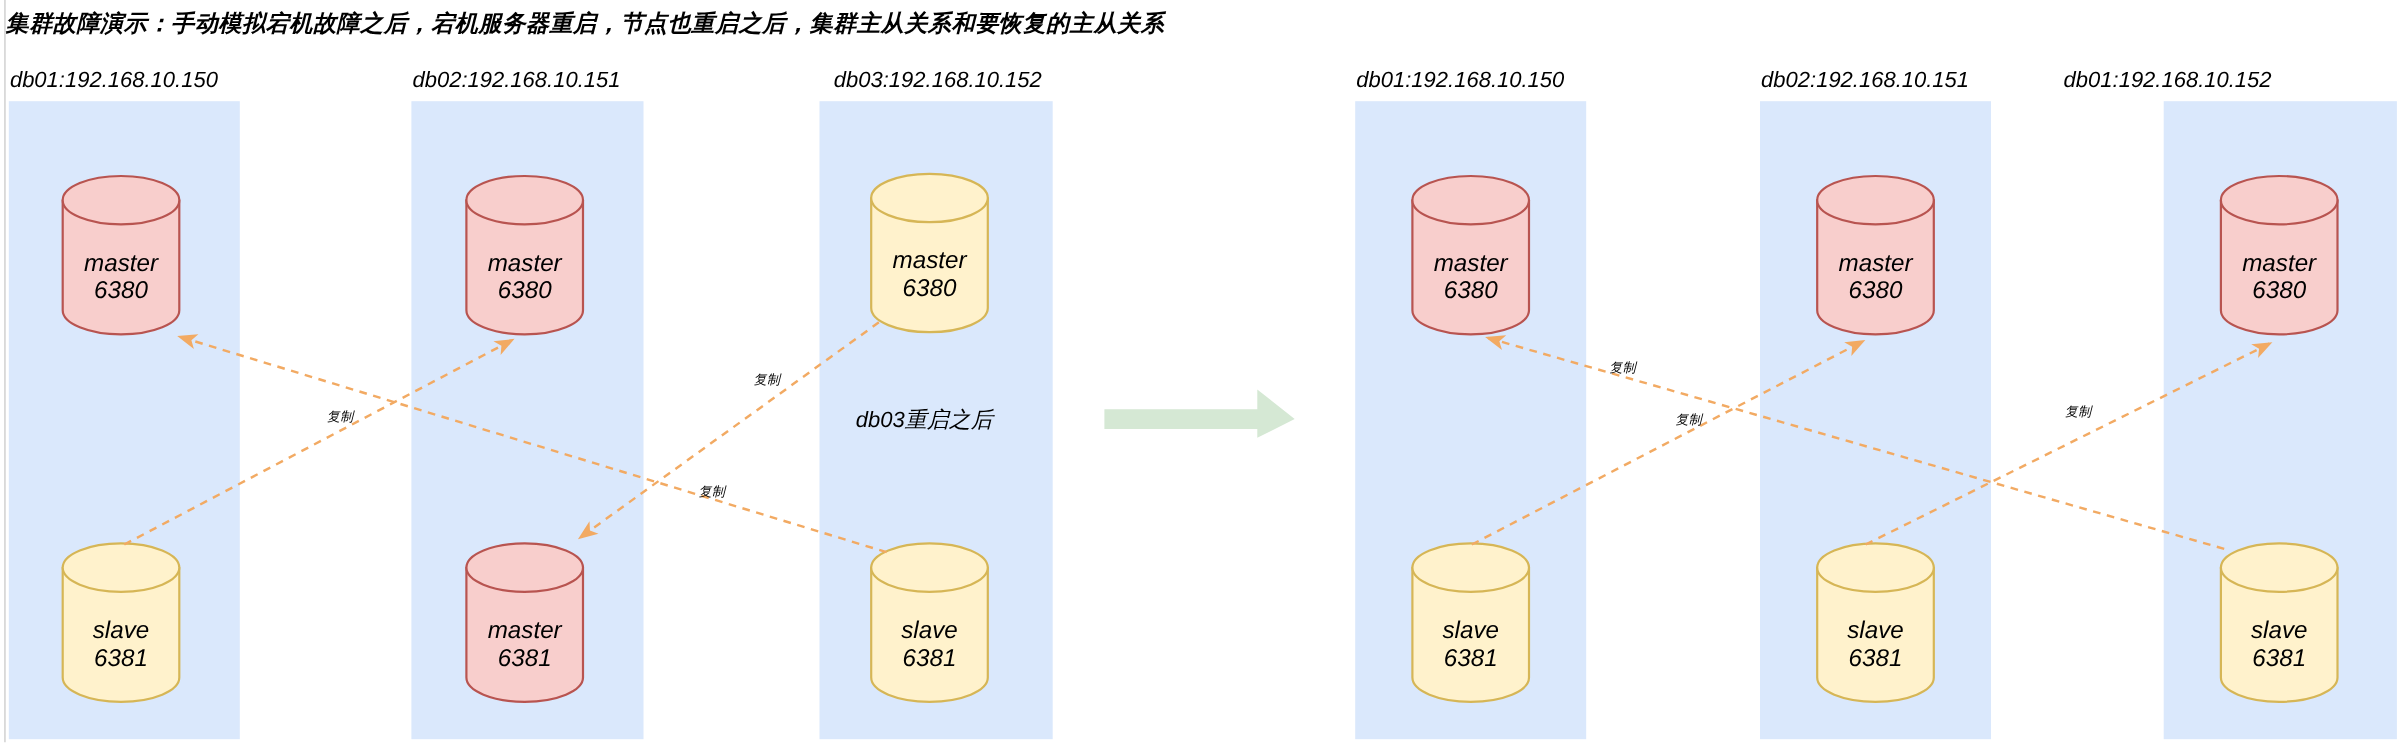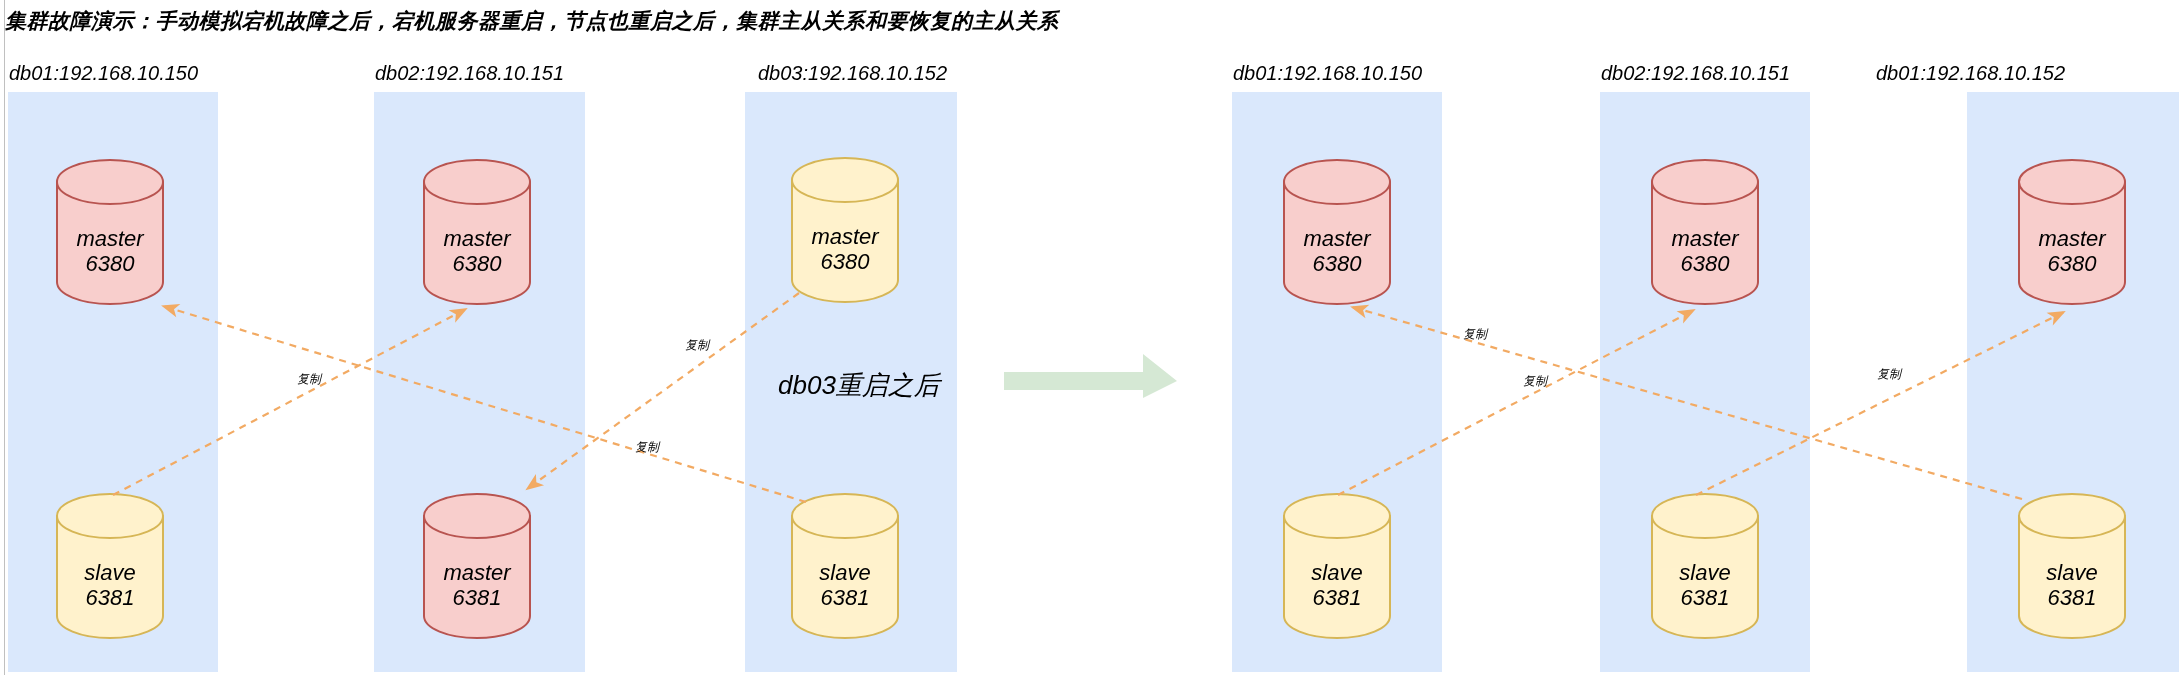--- a/index.html
+++ b/index.html
@@ -7,21 +7,21 @@
     width:2181px;height:675px;position:relative;background:#ffffff;
     font-family:"Liberation Sans", sans-serif;color:#000;overflow:hidden;
   }
   #stage{position:absolute;left:0;top:0;width:2181px;height:675px;}
   svg#diagram{position:absolute;left:0;top:0;}
   .txt{position:absolute;white-space:nowrap;font-style:italic;}
   .title{left:5px;top:7px;font-size:21px;font-weight:600;letter-spacing:0.5px;}
   .header{top:62px;font-size:20px;}
   .nodelabel{width:106px;text-align:center;font-size:22px;line-height:25px;}
   .edgelabel{font-size:12px;}
-  .note{font-size:26px;}
+  .note{font-size:20px;}
   .cyl path,.cyl ellipse{stroke-width:2;stroke-linejoin:round;}
   .cyl-red path,.cyl-red ellipse{fill:var(--node_red_fill);stroke:var(--node_red_stroke);}
   .cyl-yellow path,.cyl-yellow ellipse{fill:var(--node_yellow_fill);stroke:var(--node_yellow_stroke);}
   .col{fill:var(--column_fill);}
   .edge{stroke:var(--edge_color);stroke-width:2.2;stroke-dasharray:7 6;fill:none;}
   .ah{fill:var(--edge_color);}
   .big-arrow{fill:var(--transition_arrow_fill);}
   .page-edge{stroke:#c0c0c0;stroke-width:1;}
 </style>
 </head>

